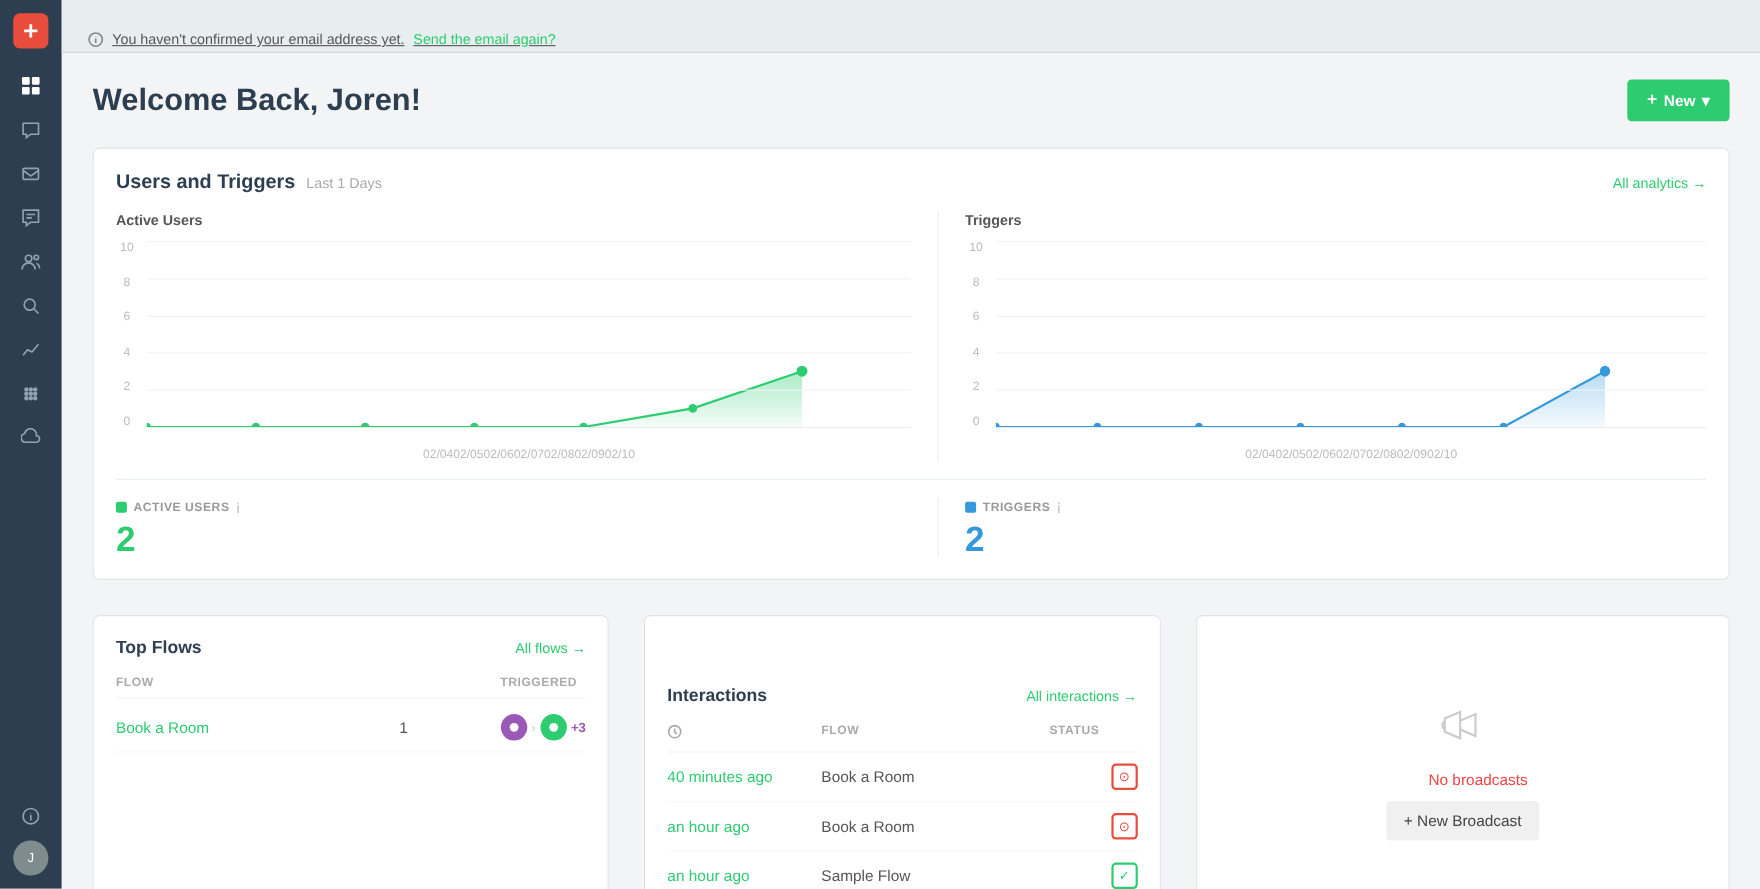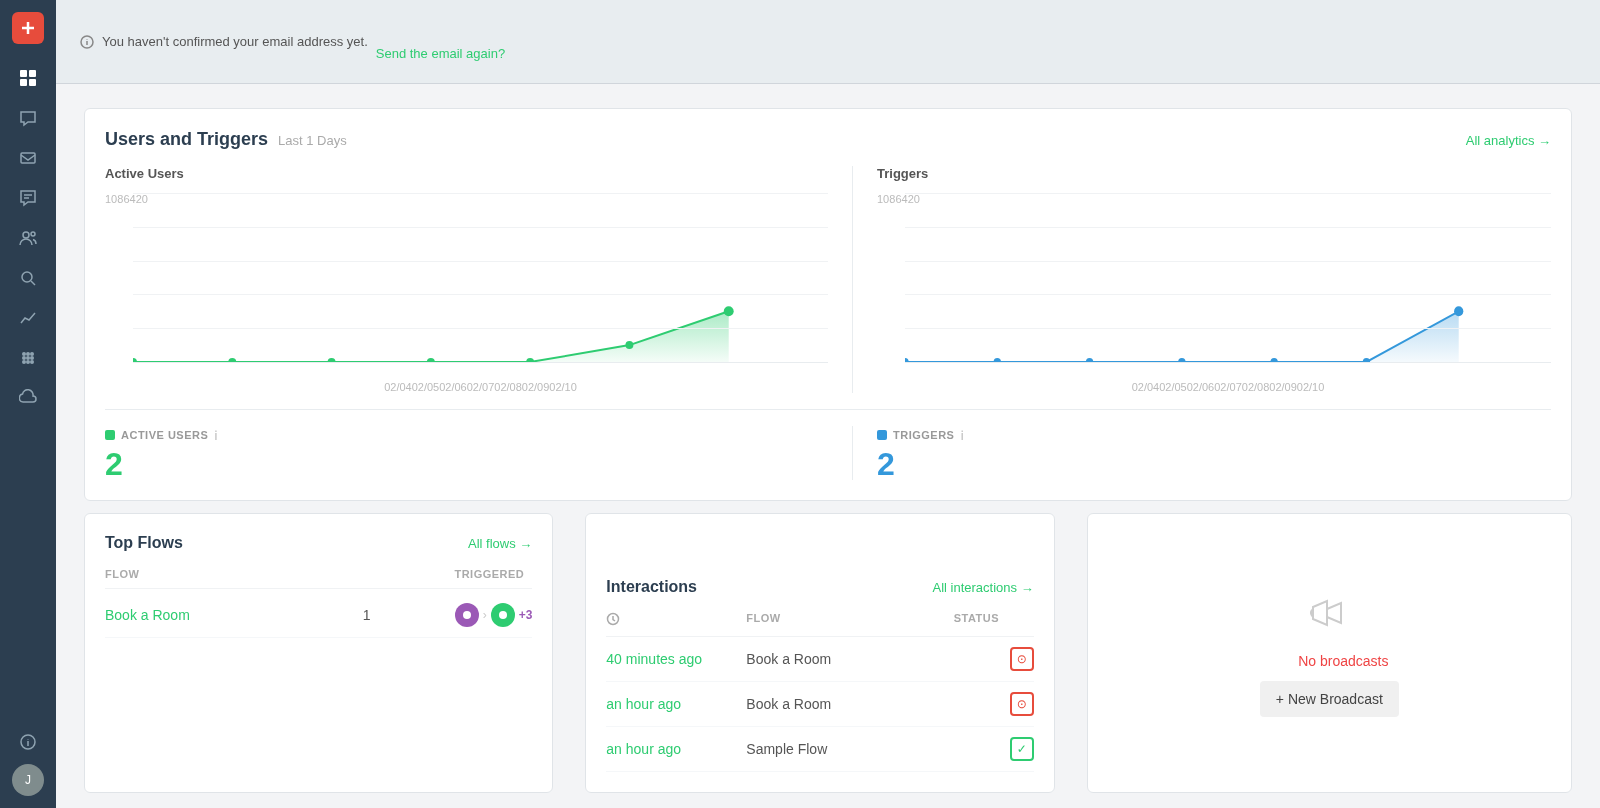--- a/index.html
+++ b/index.html
@@ -40,27 +40,28 @@
     .main {
       flex: 1;
       display: flex;
       flex-direction: column;
       overflow: hidden;
     }
 
     
     .banner {
       background: #e8edf0;
-      padding: 22px 24px;
+      padding: 4px 24px;
       font-size: 13px;
       color: #555;
       display: flex;
-      align-items: center;
+      align-items: flex-end;
       gap: 8px;
       border-bottom: 1px solid #d0d5db;
+      text-decoration: underline;
     }
     .banner-link { color: #2ecc71; text-decoration: none; cursor: pointer; margin-top: 24px; }
 
     
     .page {
       flex: 1;
       overflow-y: auto;
       padding: 24px 28px;
     }
 
@@ -84,21 +85,21 @@
       display: flex;
       align-items: center;
       gap: 6px;
     }
 
     
     .card {
       background: white;
       border-radius: 6px;
       border: 1px solid #e0e4e8;
-      margin-bottom: 12px;
+      margin-bottom: 32px;
       padding: 20px;
     }
     .card-header {
       display: flex;
       align-items: baseline;
       justify-content: space-between;
       margin-bottom: 16px;
     }
     .card-title { font-size: 18px; font-weight: 700; color: #2c3e50; }
     .card-link { font-size: 13px; color: #2ecc71; text-decoration: none; cursor: pointer; }
@@ -106,21 +107,21 @@
     
     .charts-grid {
       display: grid;
       grid-template-columns: 1fr 1fr;
       gap: 0;
     }
     .chart-section { padding: 0; }
     .chart-section + .chart-section { border-left: 1px solid #e8ecef; padding-left: 24px; margin-left: 24px; }
     .chart-label { font-size: 13px; font-weight: 600; color: #555; margin-bottom: 12px; }
     .chart-container { position: relative; height: 200px; }
-    .chart-yaxis { position: absolute; left: 0; top: 0; bottom: 30px; display: flex; flex-direction: row; justify-content: space-between; font-size: 11px; color: #bbb; width: 20px; text-align: left; }
+    .chart-yaxis { position: absolute; left: 0; top: 0; bottom: 30px; display: flex; flex-direction: column; justify-content: space-between; font-size: 11px; color: #bbb; width: 20px; text-align: center; }
     .chart-area { position: absolute; left: 28px; right: 0; top: 0; bottom: 30px; border-bottom: 1px solid #e8ecef; }
     .chart-xaxis { position: absolute; left: 28px; right: 0; bottom: 0; display: flex; justify-content: center; font-size: 11px; color: #bbb; }
     .chart-grid-lines { position: absolute; top: 0; left: 0; right: 0; bottom: 0; }
     .grid-line { position: absolute; left: 0; right: 0; border-top: 1px solid #f0f2f4; }
 
     
     .stats-row { display: grid; grid-template-columns: 1fr 1fr; gap: 0; border-top: 1px solid #e8ecef; margin-top: 16px; padding-top: 16px; }
     .stat-item { display: flex; flex-direction: column; gap: 4px; }
     .stat-item + .stat-item { border-left: 1px solid #e8ecef; padding-left: 24px; margin-left: 24px; }
     .stat-label-row { display: flex; align-items: center; gap: 6px; }
@@ -259,20 +260,28 @@
     <svg width="14" height="14" viewBox="0 0 14 14" fill="none" stroke="#888" stroke-width="1.5">
         <circle cx="7" cy="7" r="6"></circle>
         <path d="M7 6v4M7 4v.5"></path>
       </svg>
     <span>You haven't confirmed your email address yet.</span>
     <a class="banner-link">Send the email again?</a>
   </div>
 
   <div class="page">
 
+    <div class="page-header">
+      <h1 class="page-title">Welcome Back, Joren!</h1>
+      <button class="btn-new">
+        <span style="font-size:16px;">+</span>
+        <span>New</span>
+        <span>▾</span>
+      </button>
+    </div>
 
     <div class="card">
       <div class="card-header">
         <div style="display:flex;align-items:baseline;gap:10px;">
           <span class="card-title">Users and Triggers</span>
           <span style="font-size:13px;color:#aaa;">Last 1 Days</span>
         </div>
         <a class="card-link">All analytics →</a>
       </div>
 

